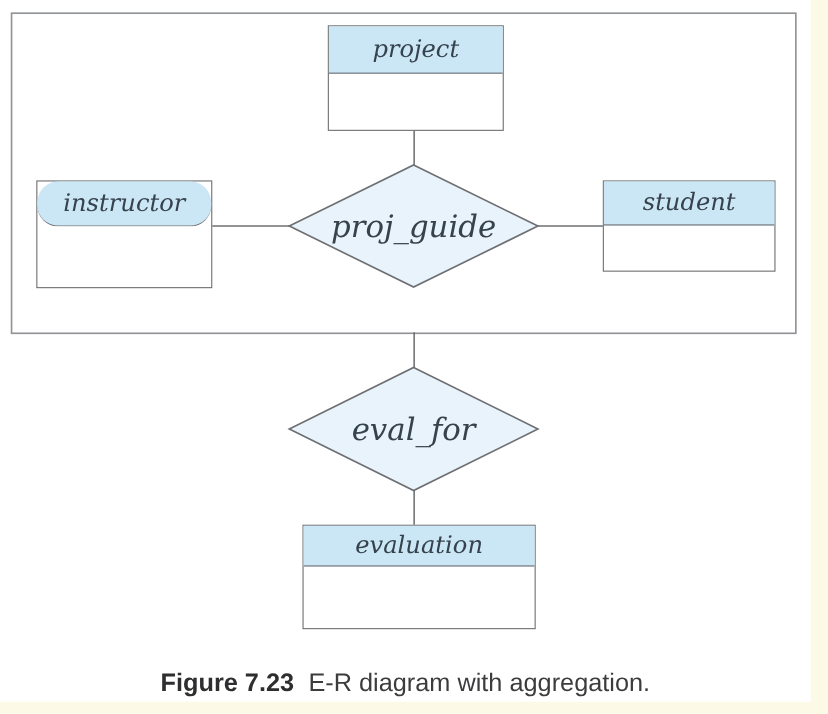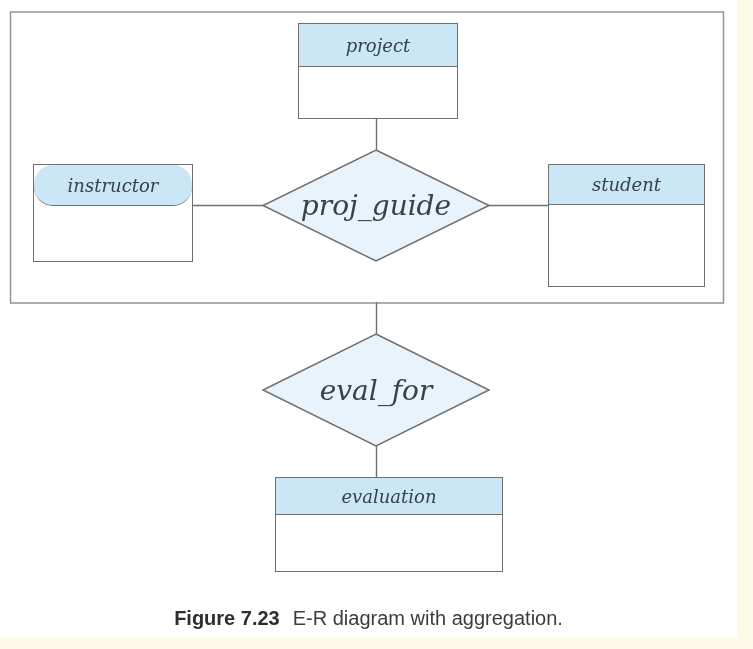--- a/index.html
+++ b/index.html
@@ -59,41 +59,41 @@
   }
   .entity-header {
     width: 100%;
     background: var(--entity-header-fill);
     border-bottom: 1.5px solid var(--border);
     display: flex;
     align-items: center;
     justify-content: center;
     font-family: "DejaVu Serif", "Liberation Serif", serif;
     font-style: italic;
-    font-size: 18px;
+    font-size: 22px;
     color: var(--label-text);
   }
   .entity-body { width: 100%; background: #ffffff; }
   .diamond-label {
     position: absolute;
     display: flex;
     align-items: center;
     justify-content: center;
     font-family: "DejaVu Serif", "Liberation Serif", serif;
     font-style: italic;
     font-size: 28px;
     color: var(--label-text);
     pointer-events: none;
   }
   .caption {
     position: absolute;
     left: 0; top: 607px;
     width: 737px;
     text-align: center;
-    font-size: 20px;
+    font-size: 23px;
     color: var(--caption-text);
   }
   .caption-label { font-weight: bold; color: #2e2e30; }
   .caption-text { margin-left: 13px; }
 </style>
 </head>
 <body>
 
 <div class="page">
 
@@ -120,28 +120,28 @@
     <div class="entity-body"></div>
   </div>
 
   <div class="entity" style="left:33px; top:164px; width:160px; height:98px;">
     <div class="entity-header" style="height:41px;border-radius:19px;">
       <span>instructor</span>
     </div>
     <div class="entity-body"></div>
   </div>
 
-  <div class="entity" style="left:548px; top:164px; width:157px; height:123px;">
+  <div class="entity" style="left:548px; top:164px; width:157px; height:83px;">
     <div class="entity-header" style="height:40px;">
       <span>student</span>
     </div>
     <div class="entity-body"></div>
   </div>
 
-  <div class="entity" style="left:275px; top:477px; width:228px; height:95px;">
+  <div class="entity" style="left:275px; top:477px; width:212px; height:95px;">
     <div class="entity-header" style="height:37px;">
       <span>evaluation</span>
     </div>
     <div class="entity-body"></div>
   </div>
 
   <div class="diamond-label" style="left:263px; top:150px; width:226px; height:111px;">proj_guide</div>
   <div class="diamond-label" style="left:263px; top:334px; width:226px; height:112px;text-align:center;">eval_for</div>
 
   <div class="caption">

